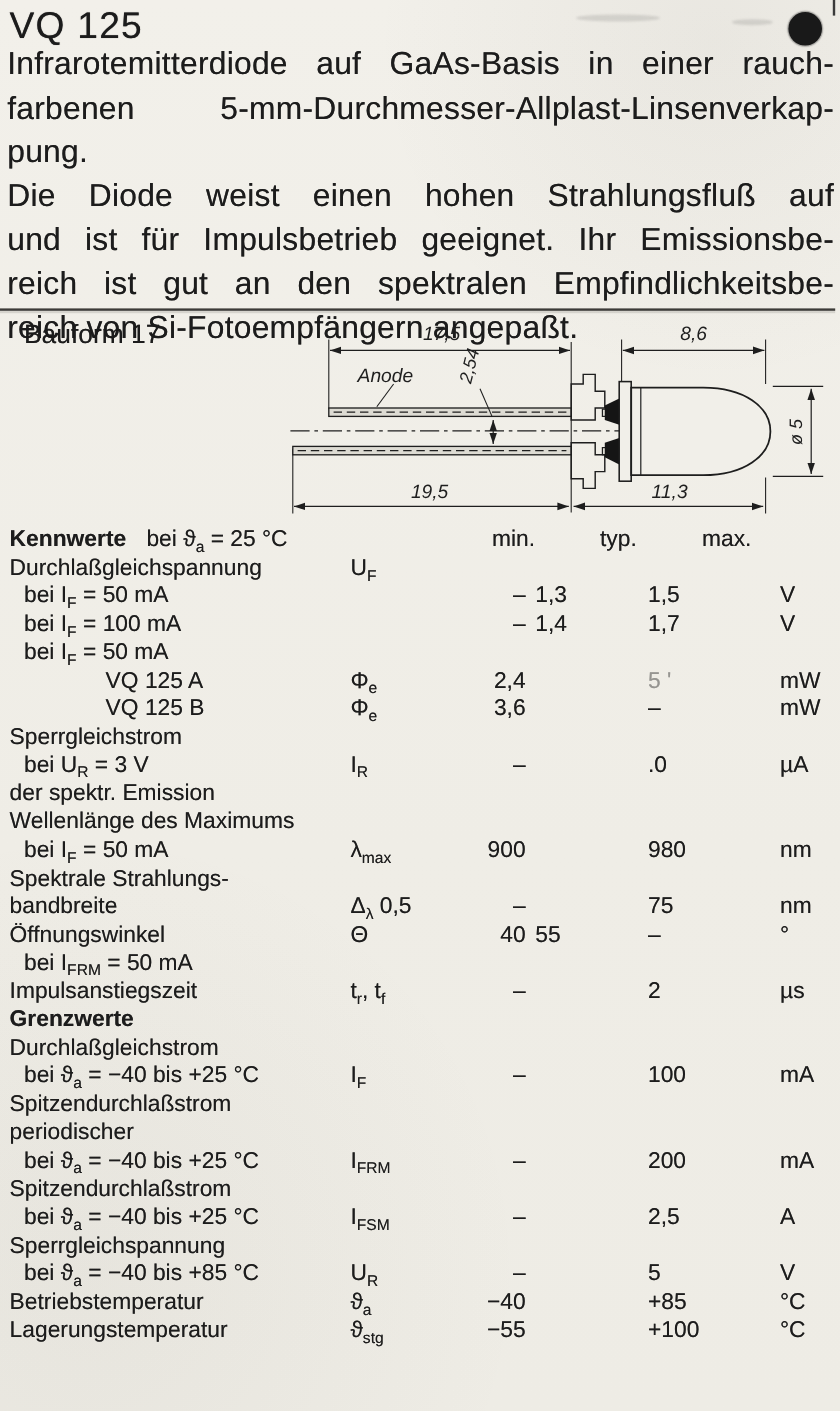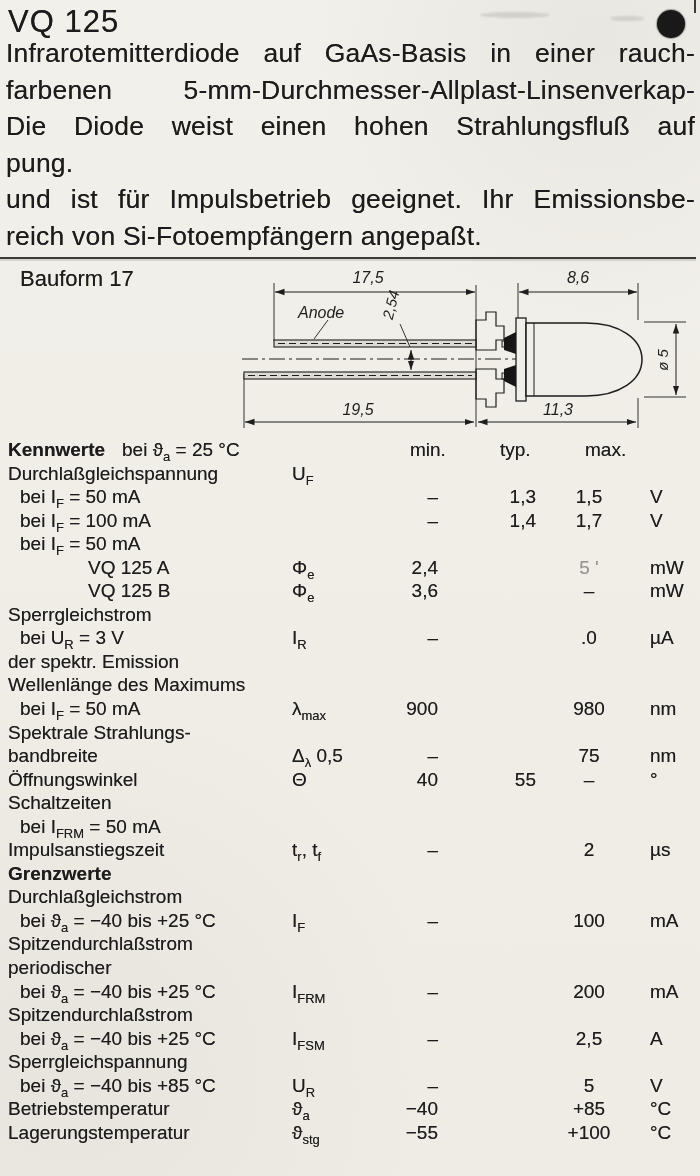--- a/index.html
+++ b/index.html
@@ -41,22 +41,22 @@
   .spec-table{position:absolute;left:0;top:438px;width:700px;
               text-shadow:0 0 .5px rgba(0,0,0,.55)}
   .trow{position:relative;height:23.55px;font-size:19px;line-height:23.55px;white-space:nowrap}
   .c-label{position:absolute;left:8px}
   .c-label.ind1{left:20px}
   .c-label.ind2{left:88px}
   .b{font-weight:bold}
   .c-cond{position:absolute;left:122px}
   .c-sym{position:absolute;left:292px}
   .c-min{position:absolute;left:350px;width:88px;text-align:right}
-  .c-typ{position:absolute;left:446px;width:90px;text-align:right}
-  .c-max{position:absolute;left:540px;width:98px;text-align:center}
+  .c-typ{position:absolute;left:446px;width:90px;}
+  .c-max{position:absolute;left:540px;width:98px;text-align:left}
   .c-unit{position:absolute;left:650px}
   .h-min{position:absolute;left:410px}
   .h-typ{position:absolute;left:500px}
   .h-max{position:absolute;left:585px}
   .faded{opacity:.42}
   sub{font-size:13px;line-height:0}
   svg text{font-family:"Liberation Sans",sans-serif;fill:#1e1e1e}
   .dimtxt{font-style:italic;font-size:16px}
   .dimtxt-s{font-style:italic;font-size:15px}
 </style>
@@ -65,23 +65,24 @@
 
 <div class="page-title">VQ 125</div>
 <div class="corner-dot"></div>
 <div class="corner-tick"></div>
 <div class="scan-smudge" style="left:480px;top:12px;width:70px;height:6px"></div>
 <div class="scan-smudge" style="left:610px;top:16px;width:34px;height:5px"></div>
 
 <div class="intro">
     <div class="intro-line just">Infrarotemitterdiode auf GaAs-Basis in einer rauch-</div>
     <div class="intro-line just">farbenen 5-mm-Durchmesser-Allplast-Linsenverkap-</div>
+    <div class="intro-line">pung.</div>
     <div class="intro-line just">Die Diode weist einen hohen Strahlungsfluß auf</div>
-    <div class="intro-line">pung.</div>
     <div class="intro-line just">und ist für Impulsbetrieb geeignet. Ihr Emissionsbe-</div>
+    <div class="intro-line just">reich ist gut an den spektralen Empfindlichkeitsbe-</div>
     <div class="intro-line">reich von Si-Fotoempfängern angepaßt.</div>
   </div>
 
 <div class="rule"></div>
 
 <div class="bauform">Bauform 17</div>
 
 <svg class="drawing" width="470" height="170" viewBox="0 0 470 170">
   <defs>
     <marker id="ar" markerWidth="11" markerHeight="8" refX="9.5" refY="4" orient="auto-start-reverse">
@@ -217,23 +218,20 @@
       </div>
       <div class="trow">
         <span class="c-label"><span>Öffnungswinkel</span></span>
         <span class="c-sym"><span>Θ</span></span>
         <span class="c-min">40</span>
         <span class="c-typ">55</span>
         <span class="c-max">–</span>
         <span class="c-unit">°</span>
       </div>
       <div class="trow">
-        <span class="c-label"><span>Schaltzeiten</span></span>
-      </div>
-      <div class="trow">
         <span class="c-label ind1"><span>bei I</span><sub>FRM</sub><span> = 50 mA</span></span>
       </div>
       <div class="trow">
         <span class="c-label"><span>Impulsanstiegszeit</span></span>
         <span class="c-sym"><span>t</span><sub>r</sub><span>, t</span><sub>f</sub></span>
         <span class="c-min">–</span>
         <span class="c-max">2</span>
         <span class="c-unit">µs</span>
       </div>
       <div class="trow">

